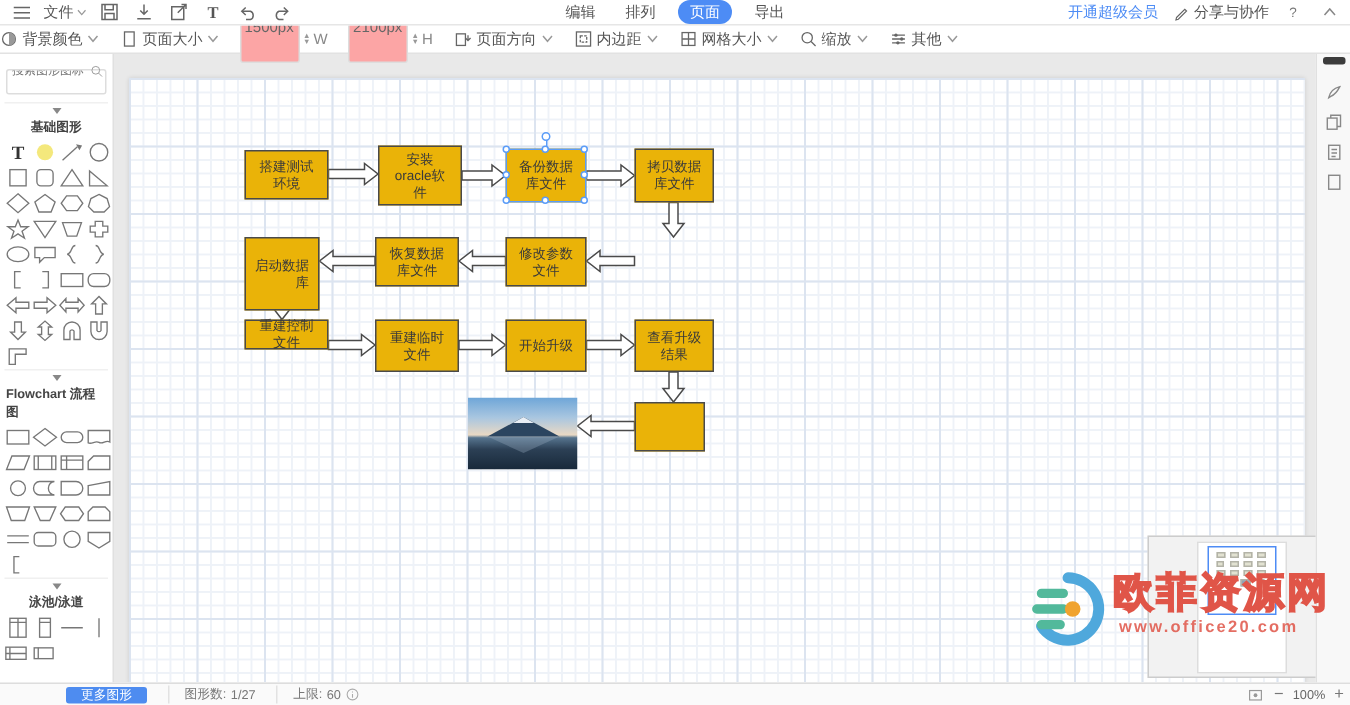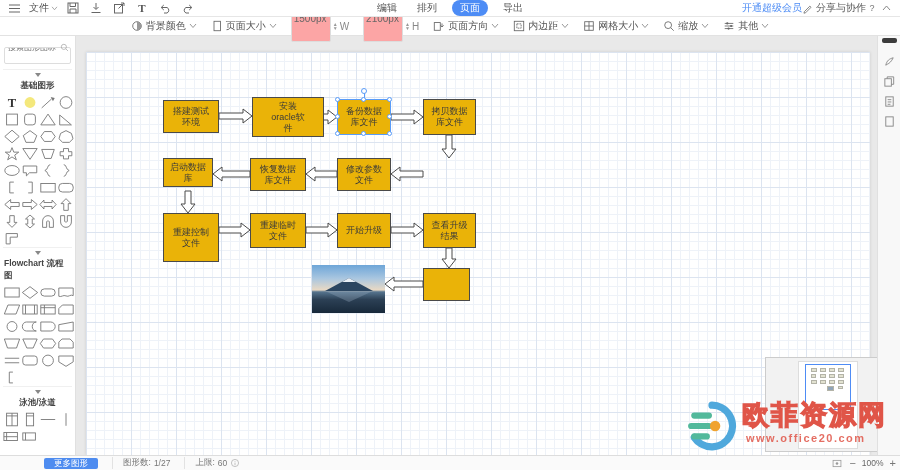--- a/index.html
+++ b/index.html
@@ -5,33 +5,33 @@
   * { margin:0; padding:0; box-sizing:border-box; }
   html,body { width:900px; height:470px; overflow:hidden; }
   body { font-family:"Liberation Sans","DejaVu Sans",sans-serif; font-size:10px; color:#555; background:#fff; }
   .app { position:relative; width:900px; height:470px; display:flex; flex-direction:column; background:#fff; }
 
   
   .menubar { height:17px; display:flex; align-items:center; border-bottom:1px solid #e6e6e6; padding:0 6px; background:#fff; position:relative; z-index:10;}
   .mb-left { display:flex; align-items:center; gap:7px; }
   .mb-center { position:absolute; left:0; right:0; display:flex; justify-content:center; align-items:center; gap:10px; pointer-events:none;}
   .mb-center > * { pointer-events:auto; }
-  .mb-right { margin-left:auto; display:flex; align-items:center; gap:0; }
+  .mb-right { margin-left:auto; display:flex; align-items:center; gap:10px; }
   .menu-item { color:#555; padding:1px 5px; cursor:pointer; }
   .menu-item.active { background:#4d8cf5; color:#fff; border-radius:8px; padding:1px 8px; }
   .icon-btn { display:inline-flex; align-items:center; justify-content:center; width:16px; height:14px; cursor:pointer; }
   .icon-btn svg, .tb-ico svg { display:block; }
   .membership { color:#4d8cf5; text-decoration:none; cursor:pointer; }
   .share-btn { display:inline-flex; align-items:center; gap:3px; color:#555; cursor:pointer; }
   .help-btn { width:12px; height:12px; border-radius:50%; color:#777; display:inline-flex; align-items:center; justify-content:center; font-size:9px; cursor:pointer; }
   .file-group { display:flex; align-items:center; gap:2px; cursor:pointer; }
   .caret { width:7px; height:5px; }
 
   
-  .toolbar { height:19px; display:flex; align-items:center; justify-content:center; gap:14px; border-bottom:1px solid #e2e2e2; background:#fff; position:relative; z-index:9;}
+  .toolbar { height:19px; display:flex; align-items:center; gap:14px; border-bottom:1px solid #e2e2e2; background:#fff; position:relative; z-index:9;}
   .tb-item { display:flex; align-items:center; gap:3px; color:#555; cursor:pointer; }
   .tb-size { display:flex; align-items:center; gap:2px; }
   .tb-size .val { border:1px solid #ddd; border-radius:2px; padding:0 2px; height:31px; line-height:13px; width:40px; color:#666; background:#fca5a5;}
   .stepper { display:flex; flex-direction:column; line-height:4px; font-size:5px; color:#999; }
   .unit { color:#888; }
 
   
   .main { flex:1; display:flex; min-height:0; }
 
   
@@ -83,21 +83,21 @@
 
   
   .statusbar { height:15px; border-top:1px solid #ddd; background:#fafafa; display:flex; align-items:center; font-size:8.5px; color:#777; padding-left:44px; position:relative; z-index:10;}
   .more-btn { background:#4e8cf0; color:#fff; border:none; border-radius:2px; height:11px; line-height:11px; padding:0 10px; font-size:8.5px; cursor:pointer; font-family:inherit;}
   .sb-group { display:flex; align-items:center; gap:3px; margin-left:14px; padding-left:10px; border-left:1px solid #e2e2e2; }
   .sb-right { margin-left:auto; display:flex; align-items:center; gap:6px; padding-right:4px; }
   .zoom-btn { cursor:pointer; color:#777; font-size:11px; line-height:10px; }
   .zoom-val { color:#666; }
 
   
-  .watermark { position:absolute; left:686px; top:400px; z-index:40; pointer-events:none; display:flex; align-items:flex-start; }
+  .watermark { position:absolute; left:686px; top:380px; z-index:40; pointer-events:none; display:flex; align-items:flex-start; }
   .wm-text { margin-left:4px; }
   .wm-title { font-size:27px; font-weight:bold; letter-spacing:2px; color:rgba(255,255,255,.55); -webkit-text-stroke:1.3px #e05548; line-height:30px; }
   .wm-url { font-size:11px; font-weight:bold; color:#e05548; letter-spacing:1.5px; margin-top:2px; margin-left:4px; opacity:.85;}
 </style>
 </head>
 <body>
 
 <div class="app">
 
   <div class="menubar">
@@ -641,34 +641,34 @@
             <div class="mini-node" style="left: 54.27px; top: 22.085px; width: 5.88px; height: 3.675px;"></div>
             <div class="mini-node" style="left: 63.405px; top: 22.085px; width: 5.67px; height: 3.675px;"></div>
             <div class="mini-node" style="left: 72.435px; top: 22.085px; width: 5.565px; height: 3.675px;"></div>
             <div class="mini-node" style="left: 72.435px; top: 27.86px; width: 4.935px; height: 3.465px;"></div>
             <div class="mini-node" style="left: 60.78px; top: 27.545px; width: 7.665px; height: 5.04px; background: rgb(107, 134, 160);"></div>
           </div>
         <div class="mini-view"></div>
       </div>
     <div class="node" style="left: 87px; top: 64px; width: 56px; height: 33px;"><span>搭建测试
 环境</span></div>
-        <div class="node" style="left: 176px; top: 61px; width: 72px; height: 40px;"><span>安装
+        <div class="node" style="left: 176px; top: 61px; width: 56px; height: 40px;"><span>安装
 oracle软
 件</span></div>
         <div class="node selected" style="left: 261px; top: 63px; width: 54px; height: 36px;"><span>备份数据
 库文件</span><div class="rotate-stick"></div><div class="rotate-handle"></div><div class="handle" style="left: calc(0% - 3px); top: calc(0% - 3px);"></div><div class="handle" style="left: calc(50% - 3px); top: calc(0% - 3px);"></div><div class="handle" style="left: calc(100% - 3px); top: calc(0% - 3px);"></div><div class="handle" style="left: calc(0% - 3px); top: calc(50% - 3px);"></div><div class="handle" style="left: calc(100% - 3px); top: calc(50% - 3px);"></div><div class="handle" style="left: calc(0% - 3px); top: calc(100% - 3px);"></div><div class="handle" style="left: calc(50% - 3px); top: calc(100% - 3px);"></div><div class="handle" style="left: calc(100% - 3px); top: calc(100% - 3px);"></div></div>
         <div class="node" style="left: 347px; top: 63px; width: 53px; height: 36px;"><span>拷贝数据
 库文件</span></div>
         <div class="node" style="left: 261px; top: 122px; width: 54px; height: 33px;"><span>修改参数
 文件</span></div>
         <div class="node" style="left: 174px; top: 122px; width: 56px; height: 33px;"><span>恢复数据
 库文件</span></div>
-        <div class="node" style="left: 87px; top: 122px; width: 50px; height: 29px;"><span>启动数据
+        <div class="node" style="left: 87px; top: 122px; width: 50px; height: 49px; text-align: right;"><span>启动数据
 库</span></div>
-        <div class="node" style="left: 87px; top: 177px; width: 56px; height: 49px;"><span>重建控制
+        <div class="node" style="left: 87px; top: 177px; width: 56px; height: 20px;"><span>重建控制
 文件</span></div>
         <div class="node" style="left: 174px; top: 177px; width: 56px; height: 35px;"><span>重建临时
 文件</span></div>
         <div class="node" style="left: 347px; top: 177px; width: 53px; height: 35px;"><span>查看升级
 结果</span></div>
         <div class="node" style="left: 261px; top: 177px; width: 54px; height: 35px;"><span>开始升级</span></div>
         <div class="node" style="left: 347px; top: 232px; width: 47px; height: 33px;"></div>
         <div class="node image-node" style="left: 236px; top: 229px; width: 73px; height: 48px;"><div class="fuji"><div class="mtn"></div><div class="snow"></div><div class="refl"></div></div></div>
       </div>
 

